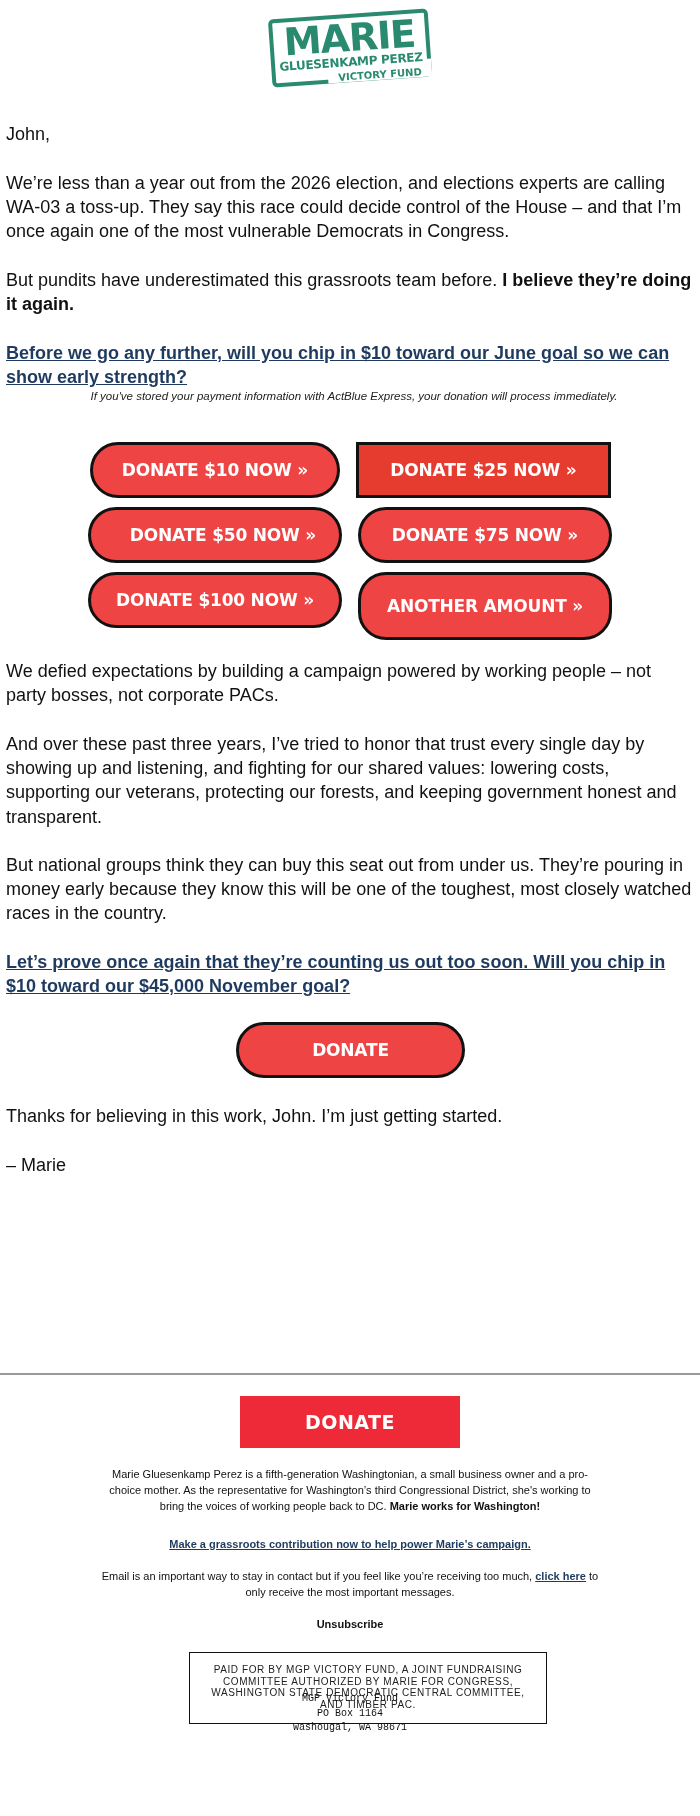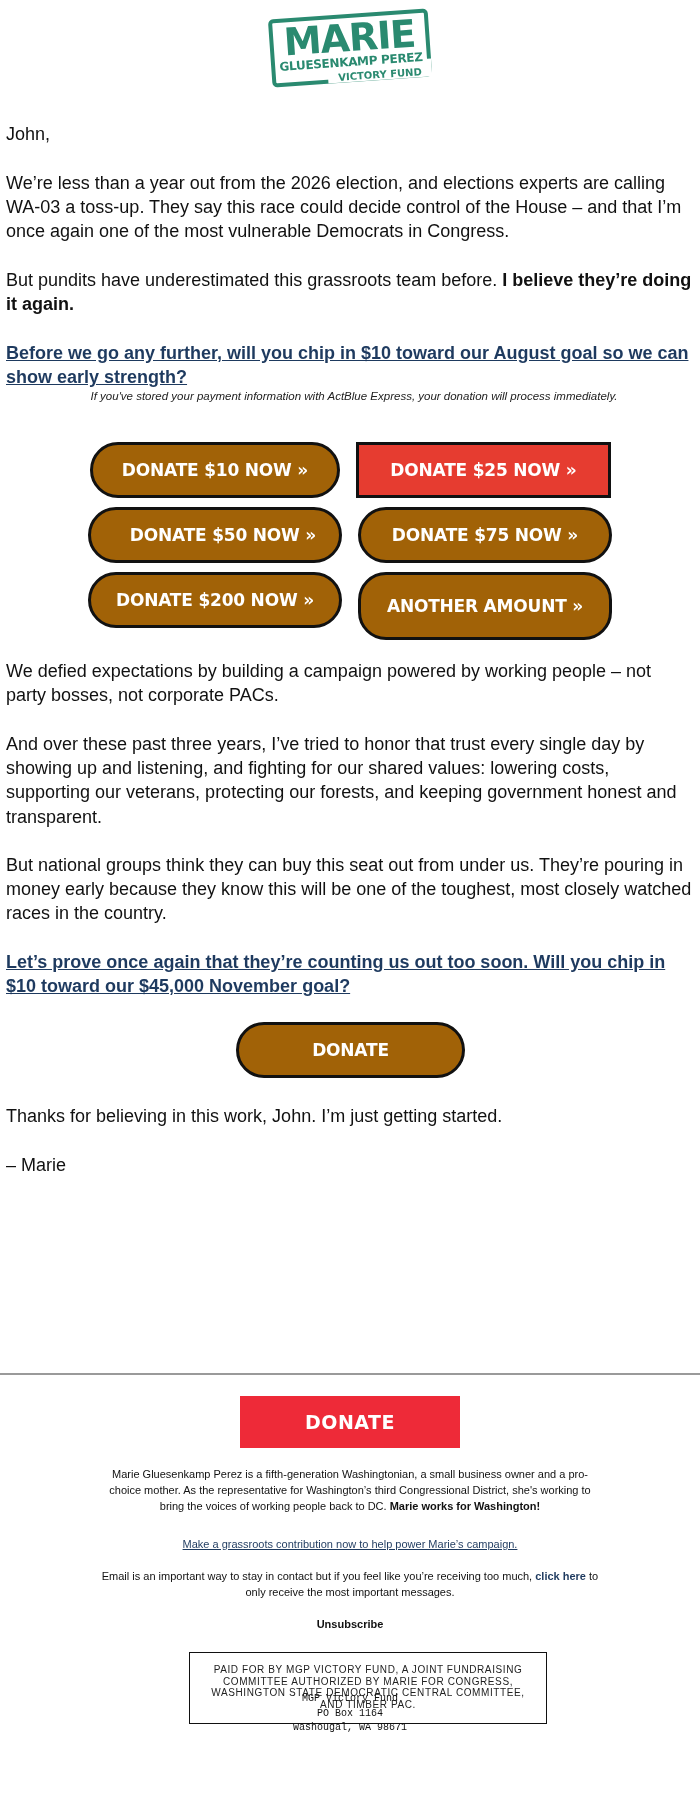--- a/index.html
+++ b/index.html
@@ -8,30 +8,30 @@
 
   .logo { position: absolute; left: 266px; top: 4px; width: 168px; height: 86px; }
 
   .body-text { position: absolute; left: 6px; width: 690px; font-size: 18px; line-height: 24.2px; color: #111; }
   .body-text b { font-weight: bold; }
   .cta-link { position: absolute; left: 6px; width: 690px; font-size: 18px; line-height: 24.2px; font-weight: bold; color: #1e3a5f; text-decoration: underline; }
 
   .note { position: absolute; left: 0; width: 700px; text-align: center; font-size: 11.5px; font-style: italic; color: #222; padding-left: 8px; }
 
   .btn { position: absolute; display: flex; align-items: center; justify-content: center; color: #fff; font-family: "DejaVu Sans", sans-serif; font-weight: bold; font-size: 17px; letter-spacing: -0.2px; border: 3px solid #111; text-decoration: none; }
-  .btn.green { background: #a16207; border-radius: 28px; }
+  .btn.green { background: #ef4444; border-radius: 28px; }
   .btn.red { background: #e63c30; }
 
   .divider { position: absolute; left: 0; top: 1373px; width: 700px; height: 2px; background: #9a9a9a; }
 
   .footer-donate { position: absolute; left: 240px; top: 1396px; width: 220px; height: 52px; background: #ee2a38; color: #fff; display: flex; align-items: center; justify-content: center; font-family: "DejaVu Sans", sans-serif; font-weight: bold; font-size: 19px; letter-spacing: 0.5px; }
 
   .footer-text { position: absolute; left: 100px; width: 500px; text-align: center; font-size: 11px; line-height: 16px; color: #111; }
-  .footer-link { color: #1e3a5f; font-weight: normal; text-decoration: underline; margin-top: 12px; }
-  .inline-link { color: #1e3a5f; font-weight: bold; }
+  .footer-link { color: #1e3a5f; font-weight: bold; text-decoration: underline; margin-top: 12px; }
+  .inline-link { color: #1e3a5f; font-weight: bold; text-decoration: underline; }
 
   .disclaimer { position: absolute; left: 189px; top: 1652px; width: 358px; height: 72px; border: 1px solid #111; padding: 11px 10px 0 10px; text-align: center; font-size: 10px; line-height: 11.5px; letter-spacing: 0.6px; color: #222; }
 
   .address { position: absolute; left: 0; top: 1692px; width: 700px; text-align: center; font-size: 10px; line-height: 14.5px; color: #111; font-family: Liberation Mono, monospace; }
 </style>
 </head>
 <body>
 
 <div class="logo">
   <svg width="168" height="86" viewBox="0 0 168 86">
@@ -44,29 +44,29 @@
     </g>
   </svg>
 </div>
 
 <div class="body-text" style="top:122px;">John,</div>
 <div class="body-text" style="top:171px;">We’re less than a year out from the 2026 election, and elections experts are calling WA-03 a toss-up. They say this race could decide control of the House – and that I’m once again one of the most vulnerable Democrats in Congress.</div>
 <div class="body-text" style="top:268px;">
   <span>But pundits have underestimated this grassroots team before. </span><b>I believe they’re doing it again.</b>
 </div>
 
-<a class="cta-link" style="top:341px;">Before we go any further, will you chip in $10 toward our August goal so we can show early strength?</a>
+<a class="cta-link" style="top:341px;">Before we go any further, will you chip in $10 toward our June goal so we can show early strength?</a>
 
 <div class="note" style="top:390px;">If you've stored your payment information with ActBlue Express, your donation will process immediately.</div>
 
 <a class="btn green" style="left:90px;top:442px;width:250px;height:56px;">DONATE $10 NOW »</a>
 <a class="btn red" style="left:356px;top:442px;width:255px;height:56px;">DONATE $25 NOW »</a>
 <a class="btn green" style="left:88px;top:507px;width:254px;height:56px;padding-left:16px;">DONATE $50 NOW »</a>
 <a class="btn green" style="left:358px;top:507px;width:254px;height:56px;">DONATE $75 NOW »</a>
-<a class="btn green" style="left:88px;top:572px;width:254px;height:56px;">DONATE $200 NOW »</a>
+<a class="btn green" style="left:88px;top:572px;width:254px;height:56px;">DONATE $100 NOW »</a>
 <a class="btn green" style="left:358px;top:572px;width:254px;height:68px;">ANOTHER AMOUNT »</a>
 
 <div class="body-text" style="top:659px;">We defied expectations by building a campaign powered by working people – not party bosses, not corporate PACs.</div>
 <div class="body-text" style="top:732px;">And over these past three years, I’ve tried to honor that trust every single day by showing up and listening, and fighting for our shared values: lowering costs, supporting our veterans, protecting our forests, and keeping government honest and transparent.</div>
 <div class="body-text" style="top:853px;">But national groups think they can buy this seat out from under us. They’re pouring in money early because they know this will be one of the toughest, most closely watched races in the country.</div>
 
 <a class="cta-link" style="top:950px;">Let’s prove once again that they’re counting us out too soon. Will you chip in $10 toward our $45,000 November goal?</a>
 
 <a class="btn green" style="left:236px;top:1022px;width:229px;height:56px;">DONATE</a>
 

